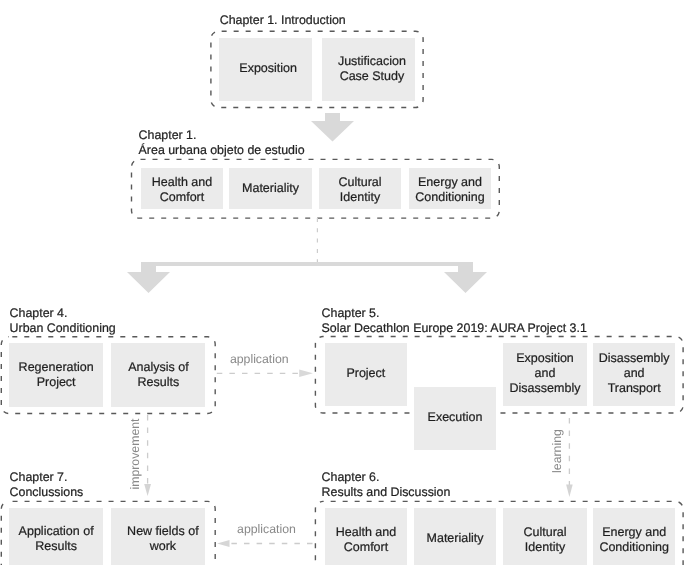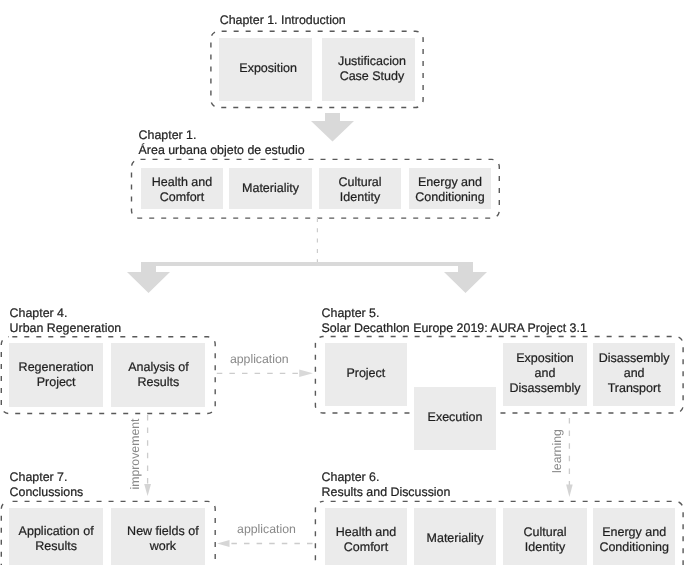--- a/index.html
+++ b/index.html
@@ -64,21 +64,21 @@
   <div class="box" style="--ty:-0.5px;left:229px;top:152.5px;width:83px;height:41.7px;">
     <span><span>Materiality</span></span>
   </div>
   <div class="box" style="--ty:1.7px;left:319px;top:152.5px;width:82px;height:41.7px;">
     <span><span>Cultural</span><br><span>Identity</span></span>
   </div>
   <div class="box" style="--ty:1.7px;left:409px;top:152.5px;width:82px;height:41.7px;">
     <span><span>Energy and</span><br><span>Conditioning</span></span>
   </div>
 
-  <div class="ctitle" style="left:9.6px;top:291px;"><span>Chapter 4.</span><br><span>Urban Regeneration</span></div>
+  <div class="ctitle" style="left:9.6px;top:291px;"><span>Chapter 4.</span><br><span>Urban Conditioning</span></div>
   <div class="box" style="left:8.8px;top:327.9px;width:94.7px;height:63.7px;">
     <span><span>Regeneration</span><br><span>Project</span></span>
   </div>
   <div class="box" style="left:111.4px;top:327.9px;width:94px;height:63.7px;">
     <span><span>Analysis of</span><br><span>Results</span></span>
   </div>
 
   <div class="ctitle" style="left:321.6px;top:291px;"><span>Chapter 5.</span><br><span>Solar Decathlon Europe 2019: AURA Project 3.1</span></div>
   <div class="box" style="--ty:-0.7px;left:325.1px;top:327.7px;width:81.5px;height:63px;">
     <span><span>Project</span></span>

